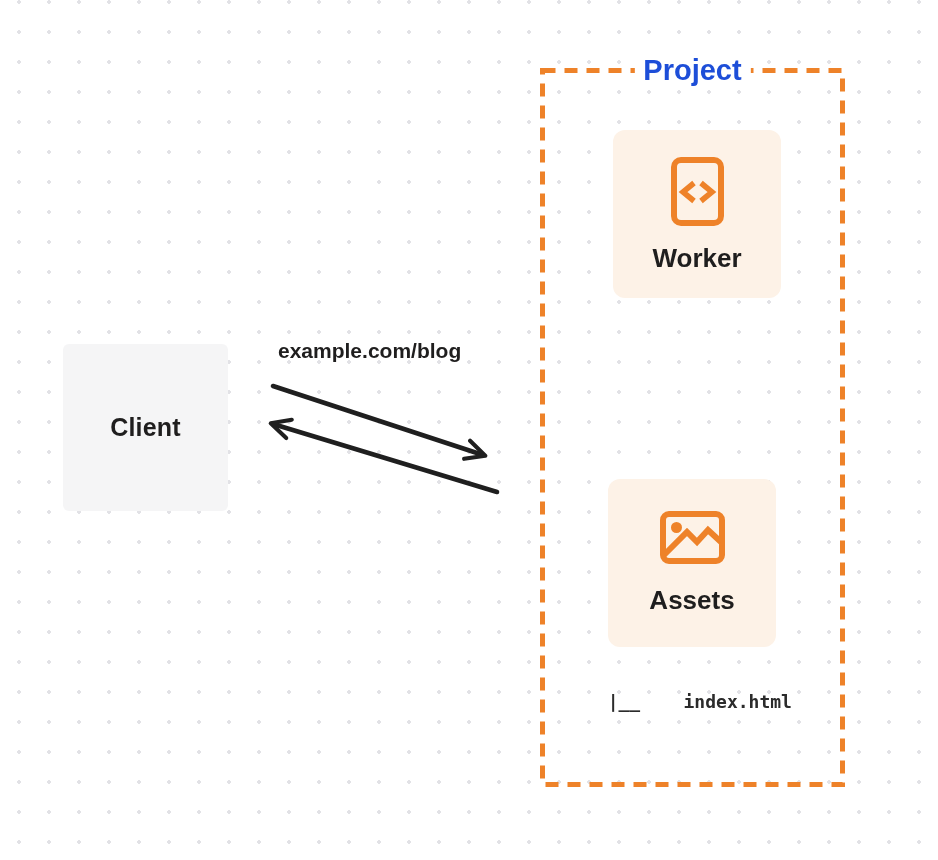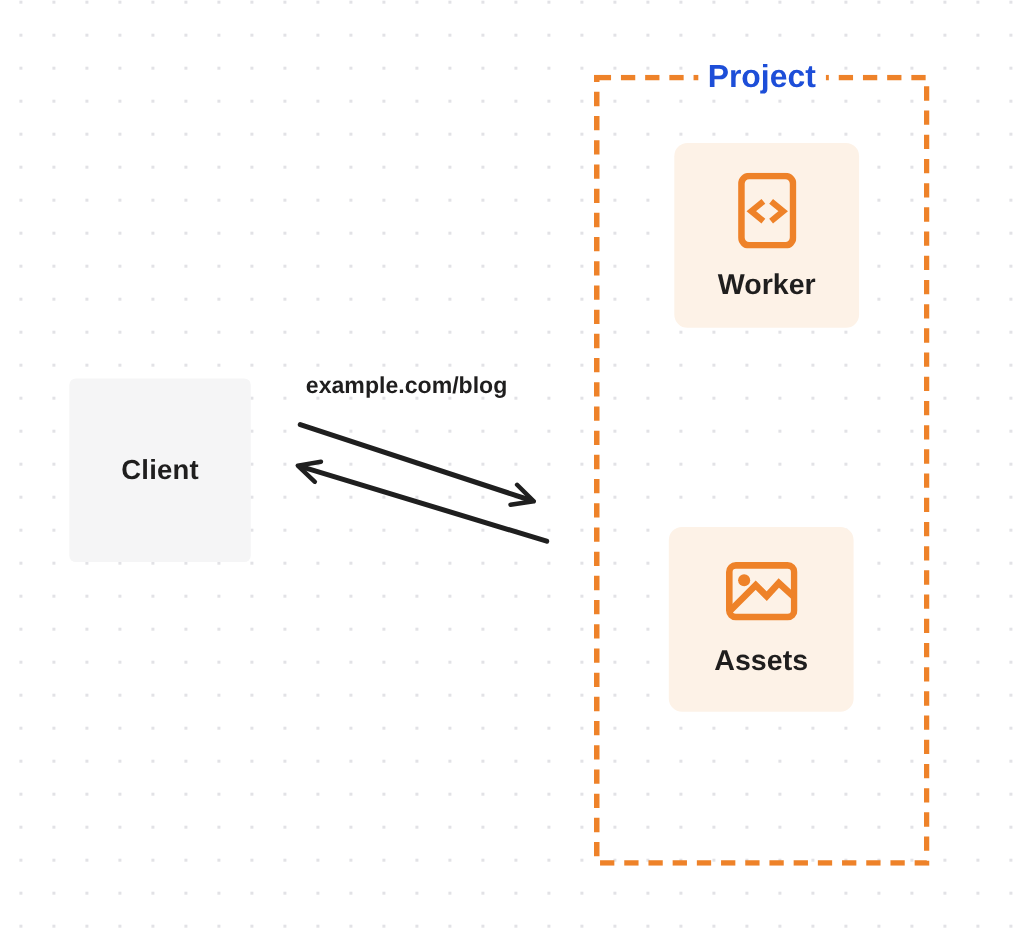--- a/index.html
+++ b/index.html
@@ -134,17 +134,18 @@
     <div class="card assets-card" style="left:68px; top:411px;">
       <svg class="card-icon" width="65" height="53" viewBox="0 0 65 53" xmlns="http://www.w3.org/2000/svg">
         <rect x="3" y="3" width="59" height="47" rx="6" fill="none" stroke="#ee8229" stroke-width="6"></rect>
         <circle cx="16.5" cy="16.5" r="5.5" fill="#ee8229"></circle>
         <path d="M4,44 L27,21 L37,31 L48,19 L61,31" fill="none" stroke="#ee8229" stroke-width="6" stroke-linejoin="miter" stroke-linecap="butt"></path>
       </svg>
       <span class="card-label">Assets</span>
     </div>
 
     <div class="file-tree" style="left:46px; top:581px;">
+      <div>  |__    index.html</div>
       
     </div>
   </div>
 
 </div>
 
 </body></html>

